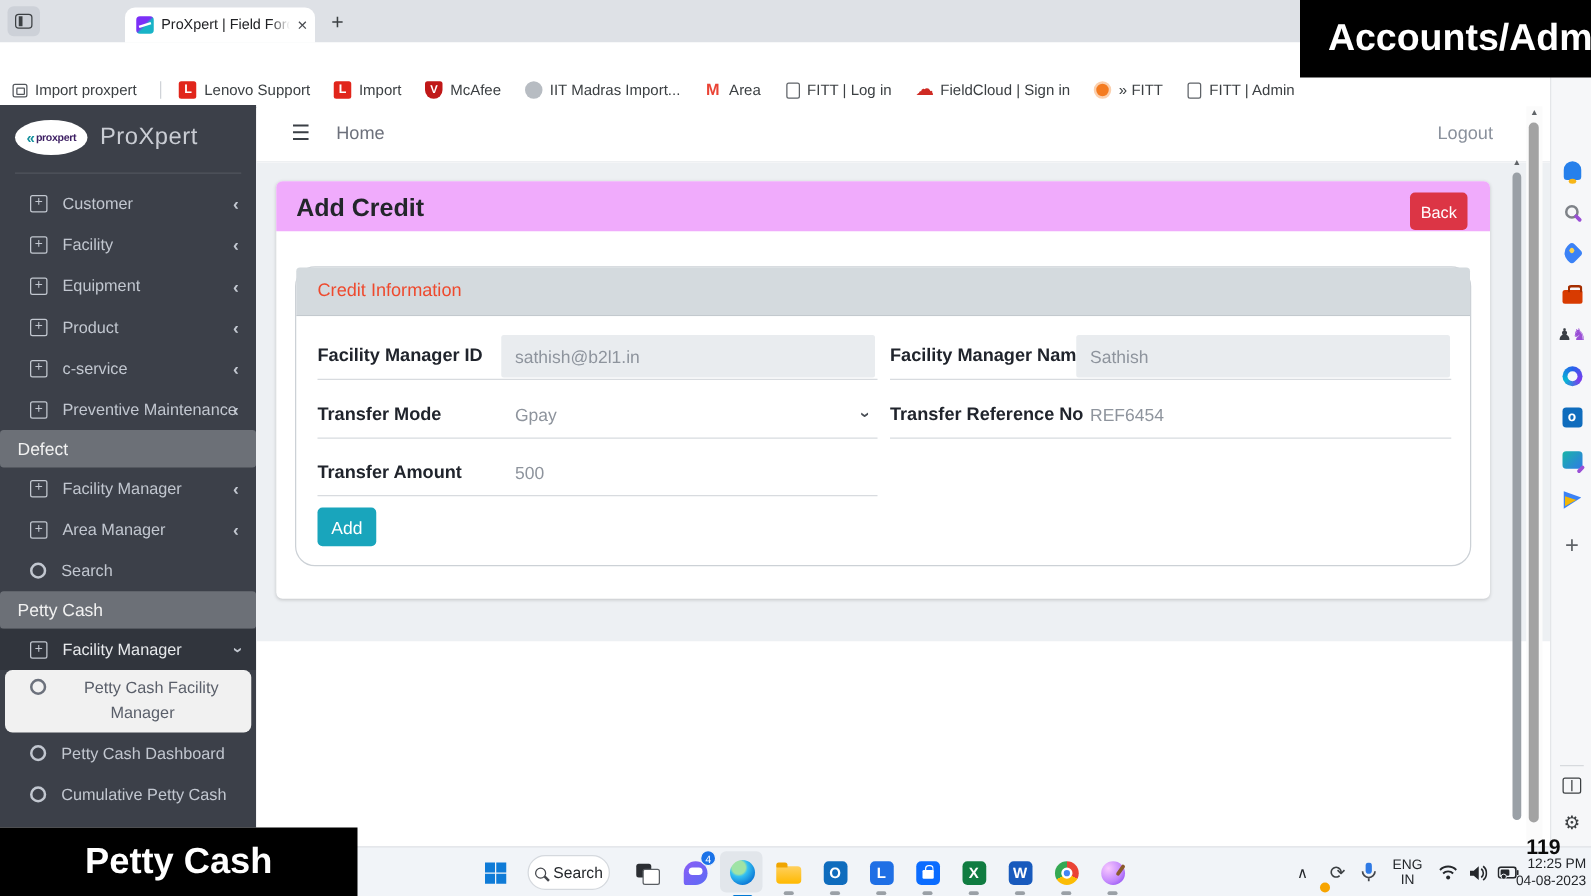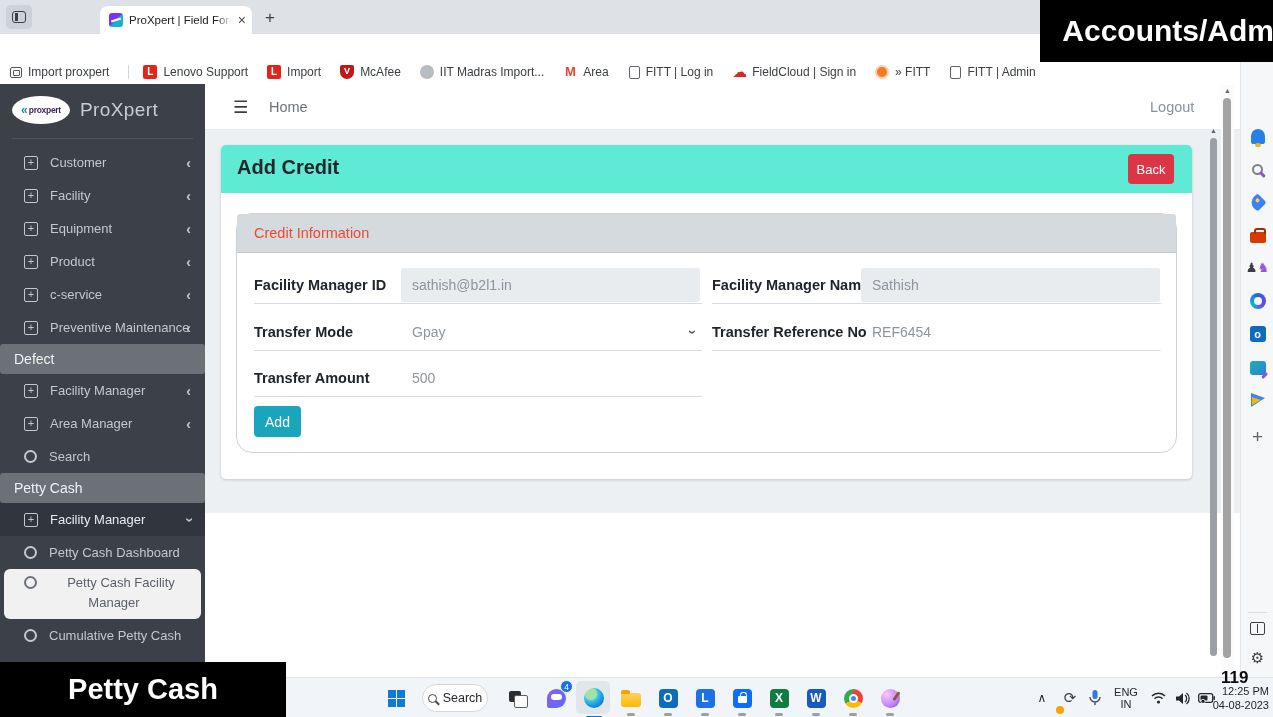--- a/index.html
+++ b/index.html
@@ -79,21 +79,21 @@
   .side-item.active .side-label { white-space:normal; line-height:20px; margin-left:-14px; text-indent:14px; }
 
   
   #main-nav { left:205px; top:84px; width:1035px; height:46px; background:#fff; border-bottom:1px solid #e9ebee; }
   #hamburger { left:28px; top:13px; font-size:17px; color:#3a3f45; }
   #nav-home { left:64px; top:15px; font-size:14.5px; color:#6d717c; }
   #nav-logout { left:945px; top:15px; font-size:14.5px; color:#8a919c; }
   #content { left:205px; top:130px; width:1035px; height:532px; background:#fff; }
   #content-grey { position:absolute; left:0; top:0; width:1035px; height:383px; background:#edf0f3; }
   #card { position:absolute; left:16px; top:15px; width:971px; height:334px; background:#fff; border-radius:5px; box-shadow:0 1px 3px rgba(0,0,0,.18); }
-  #card-header { position:absolute; left:0; top:0; width:100%; height:48px; background:#5eead4; border-radius:5px 5px 0 0; }
+  #card-header { position:absolute; left:0; top:0; width:100%; height:40px; background:#f0abfc; border-radius:5px 5px 0 0; }
   #card-title { position:absolute; left:16px; top:11px; font-size:20px; font-weight:600; color:#23262b; }
   #back-button { position:absolute; right:18px; top:9px; width:46px; height:30px; background:#dc3545; border:none; border-radius:4px; color:#fff; font-size:13px; }
   #panel { position:absolute; left:15px; top:68px; width:941px; height:240px; border:1px solid #ccd1d6; border-radius:16px; background:#fff; }
   #panel-header { position:absolute; left:0; top:0; width:100%; height:39px; background:#d4dade; border-bottom:1px solid #c3c9ce; border-radius:3px 3px 0 0; }
   #panel-title { position:absolute; left:17px; top:11px; font-size:14.5px; color:#ee4a2e; }
   .frow { position:absolute; height:38px; border-bottom:1px solid #d8dbdf; }
   .frow .flabel { position:absolute; left:0; top:0; line-height:38px; font-size:14.5px; font-weight:700; color:#20242c; white-space:nowrap; }
   .filled-input { position:absolute; top:2px; height:34px; width:299px; background:#e9ecef; border-radius:2px; color:#8e949d; font-size:14px; line-height:34px; padding-left:11px; }
   .inline-value { position:absolute; top:0; line-height:38px; color:#8e949d; font-size:14px; }
   .sel-chev { position:absolute; right:6px; top:11px; font-size:14px; color:#494e55; font-weight:700; transform:rotate(90deg); }
@@ -308,27 +308,27 @@
         <div class="side-item">
           <span class="circle-ic"></span>
           <span class="side-label">Search</span>
         </div>
         <div class="side-section">Petty Cash</div>
         <div class="side-item open">
           <span class="plus-box">+</span>
           <span class="side-label">Facility Manager</span>
           <span class="chev down">‹</span>
         </div>
-        <div class="side-item">
-          <span class="circle-ic"></span>
-          <span class="side-label">Petty Cash Dashboard</span>
-        </div>
         <div class="side-item active">
           <span class="circle-ic"></span>
           <span class="side-label">Petty Cash Facility Manager</span>
+        </div>
+        <div class="side-item">
+          <span class="circle-ic"></span>
+          <span class="side-label">Petty Cash Dashboard</span>
         </div>
         <div class="side-item">
           <span class="circle-ic"></span>
           <span class="side-label">Cumulative Petty Cash</span>
         </div>
         <div class="side-item">
           <span class="side-label"></span>
         </div>
       </div>
   </div>

